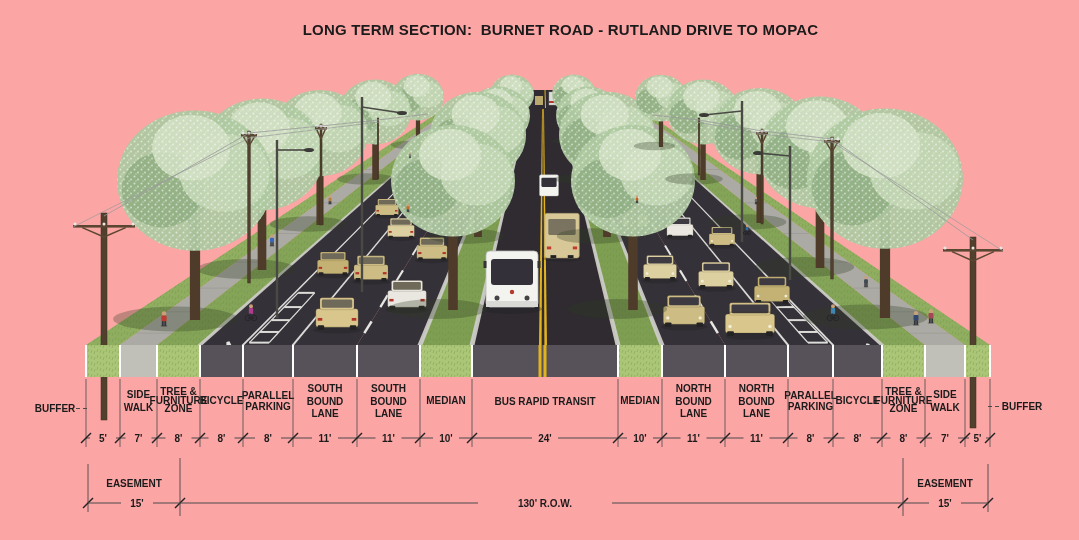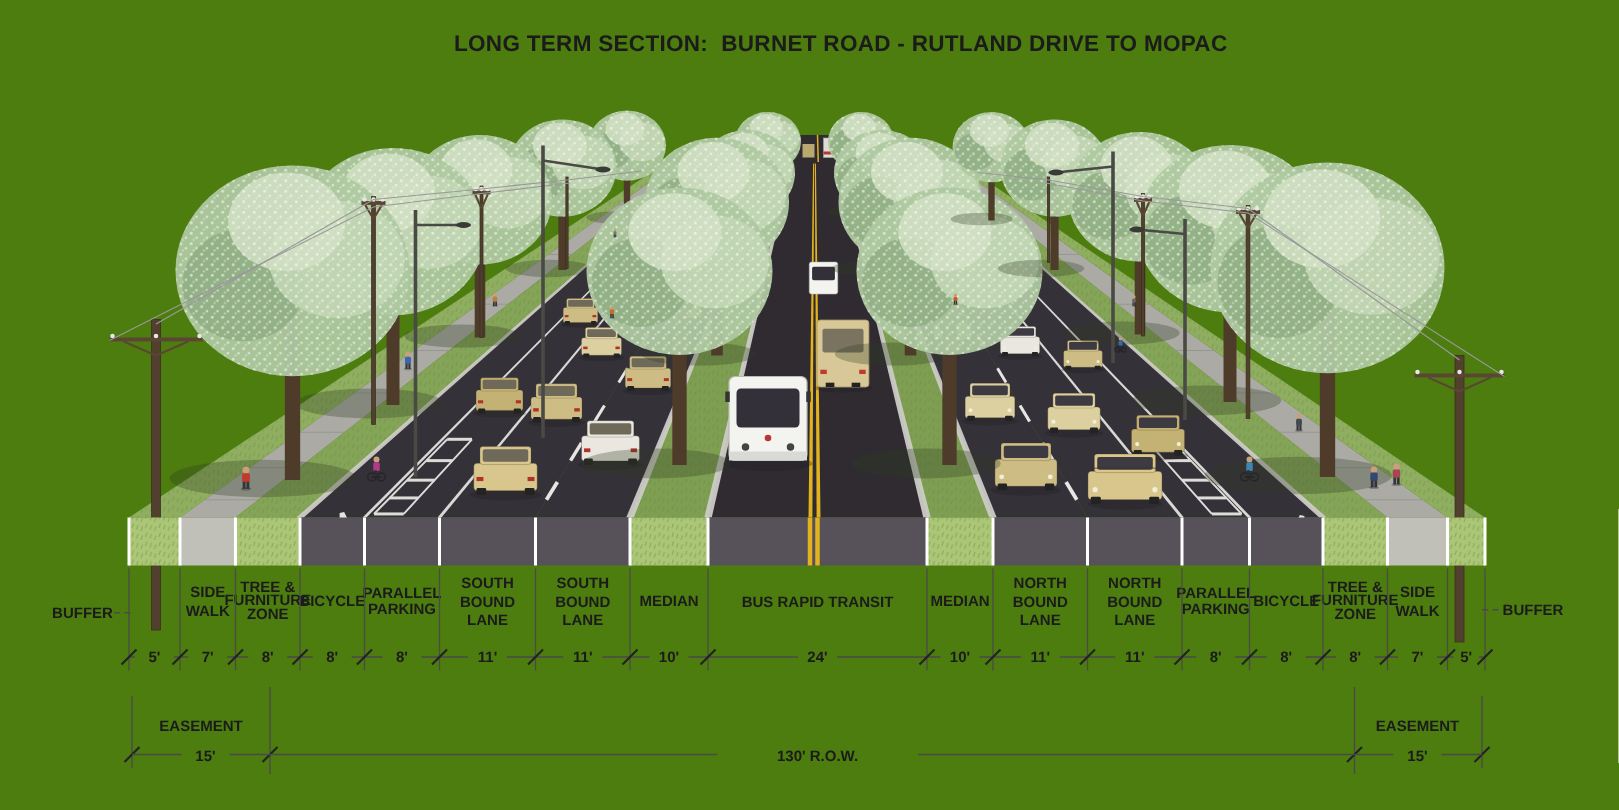--- a/index.html
+++ b/index.html
@@ -1,16 +1,16 @@
 <!DOCTYPE html>
 <html><head>
 <meta charset="utf-8">
 <style>
   html,body{margin:0;padding:0;background:#ffffff;}
-  .stage{position:relative;width:1079px;height:540px;background:#4d7c0f;overflow:hidden;
+  .stage{position:relative;width:1079px;height:540px;background:#fca5a5;overflow:hidden;
          font-family:"Liberation Sans",sans-serif;}
   .title{position:absolute;top:21px;left:21px;right:-21px;text-align:center;
          font:bold 15px "Liberation Sans",sans-serif;color:#1b1b1b;letter-spacing:.2px;
          white-space:pre;}
   svg{position:absolute;left:0;top:0;}
   .dimtext{font:bold 10px "Liberation Sans",sans-serif;fill:#1b1b1b;}
   .dimline{stroke:#4a4a4a;stroke-width:1;}
 </style>
 </head>
 <body>

